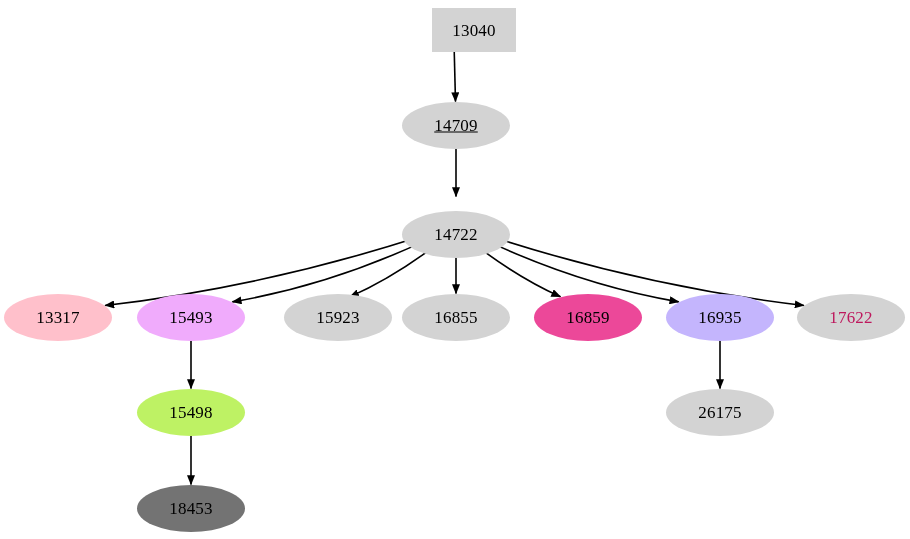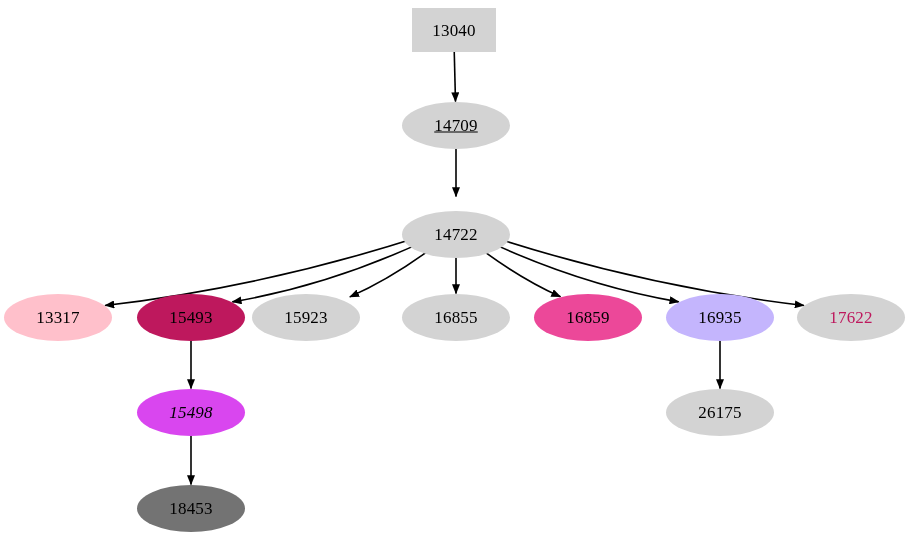--- a/index.html
+++ b/index.html
@@ -38,20 +38,21 @@
     line-height: 1;
     letter-spacing: 0.2px;
     white-space: nowrap;
     user-select: none;
   }
   .node.ellipse {
     border-radius: 50%;
   }
   .node.box {
     border-radius: 0;
+    margin-left: 20px;
   }
   .node-label {
     display: block;
     transform: translateY(-0.5px);
   }
 </style>
 </head>
 <body>
 
 <div id="graph-canvas">
@@ -82,39 +83,39 @@
       </div>
       <div class="node ellipse" style="left: 402px; top: 101.5px; width: 108px; height: 47px; background: rgb(211, 211, 211); color: rgb(0, 0, 0); text-decoration: underline;">
         <span class="node-label">14709</span>
       </div>
       <div class="node ellipse" style="left: 402px; top: 211px; width: 108px; height: 47px; background: rgb(211, 211, 211); color: rgb(0, 0, 0);">
         <span class="node-label">14722</span>
       </div>
       <div class="node ellipse" style="left: 4px; top: 293.5px; width: 108px; height: 47px; background: rgb(255, 192, 203); color: rgb(0, 0, 0);">
         <span class="node-label">13317</span>
       </div>
-      <div class="node ellipse" style="left: 137px; top: 293.5px; width: 108px; height: 47px; background: #be185d; color: rgb(0, 0, 0);">
+      <div class="node ellipse" style="left: 137px; top: 293.5px; width: 108px; height: 47px; background: #f0abfc; color: rgb(0, 0, 0);">
         <span class="node-label">15493</span>
       </div>
-      <div class="node ellipse" style="left: 252px; top: 293.5px; width: 108px; height: 47px; background: rgb(211, 211, 211); color: rgb(0, 0, 0);">
+      <div class="node ellipse" style="left: 284px; top: 293.5px; width: 108px; height: 47px; background: rgb(211, 211, 211); color: rgb(0, 0, 0);">
         <span class="node-label">15923</span>
       </div>
       <div class="node ellipse" style="left: 402px; top: 293.5px; width: 108px; height: 47px; background: rgb(211, 211, 211); color: rgb(0, 0, 0);">
         <span class="node-label">16855</span>
       </div>
       <div class="node ellipse" style="left: 534px; top: 293.5px; width: 108px; height: 47px; background: #ec4899; color: rgb(0, 0, 0);">
         <span class="node-label">16859</span>
       </div>
       <div class="node ellipse" style="left: 666px; top: 293.5px; width: 108px; height: 47px; background: #c4b5fd; color: rgb(0, 0, 0);">
         <span class="node-label">16935</span>
       </div>
       <div class="node ellipse" style="left: 797px; top: 293.5px; width: 108px; height: 47px; background: rgb(211, 211, 211); color: #be185d;">
         <span class="node-label">17622</span>
       </div>
-      <div class="node ellipse" style="left: 137px; top: 388.5px; width: 108px; height: 47px; background: #d946ef; color: rgb(0, 0, 0); font-style: italic;">
+      <div class="node ellipse" style="left: 137px; top: 388.5px; width: 108px; height: 47px; background: #bef264; color: rgb(0, 0, 0);">
         <span class="node-label">15498</span>
       </div>
       <div class="node ellipse" style="left: 137px; top: 484.5px; width: 108px; height: 47px; background: #737373; color: rgb(0, 0, 0);">
         <span class="node-label">18453</span>
       </div>
       <div class="node ellipse" style="left: 666px; top: 388.5px; width: 108px; height: 47px; background: rgb(211, 211, 211); color: rgb(0, 0, 0); text-align: center;">
         <span class="node-label">26175</span>
       </div>
     </div>
 </div>

